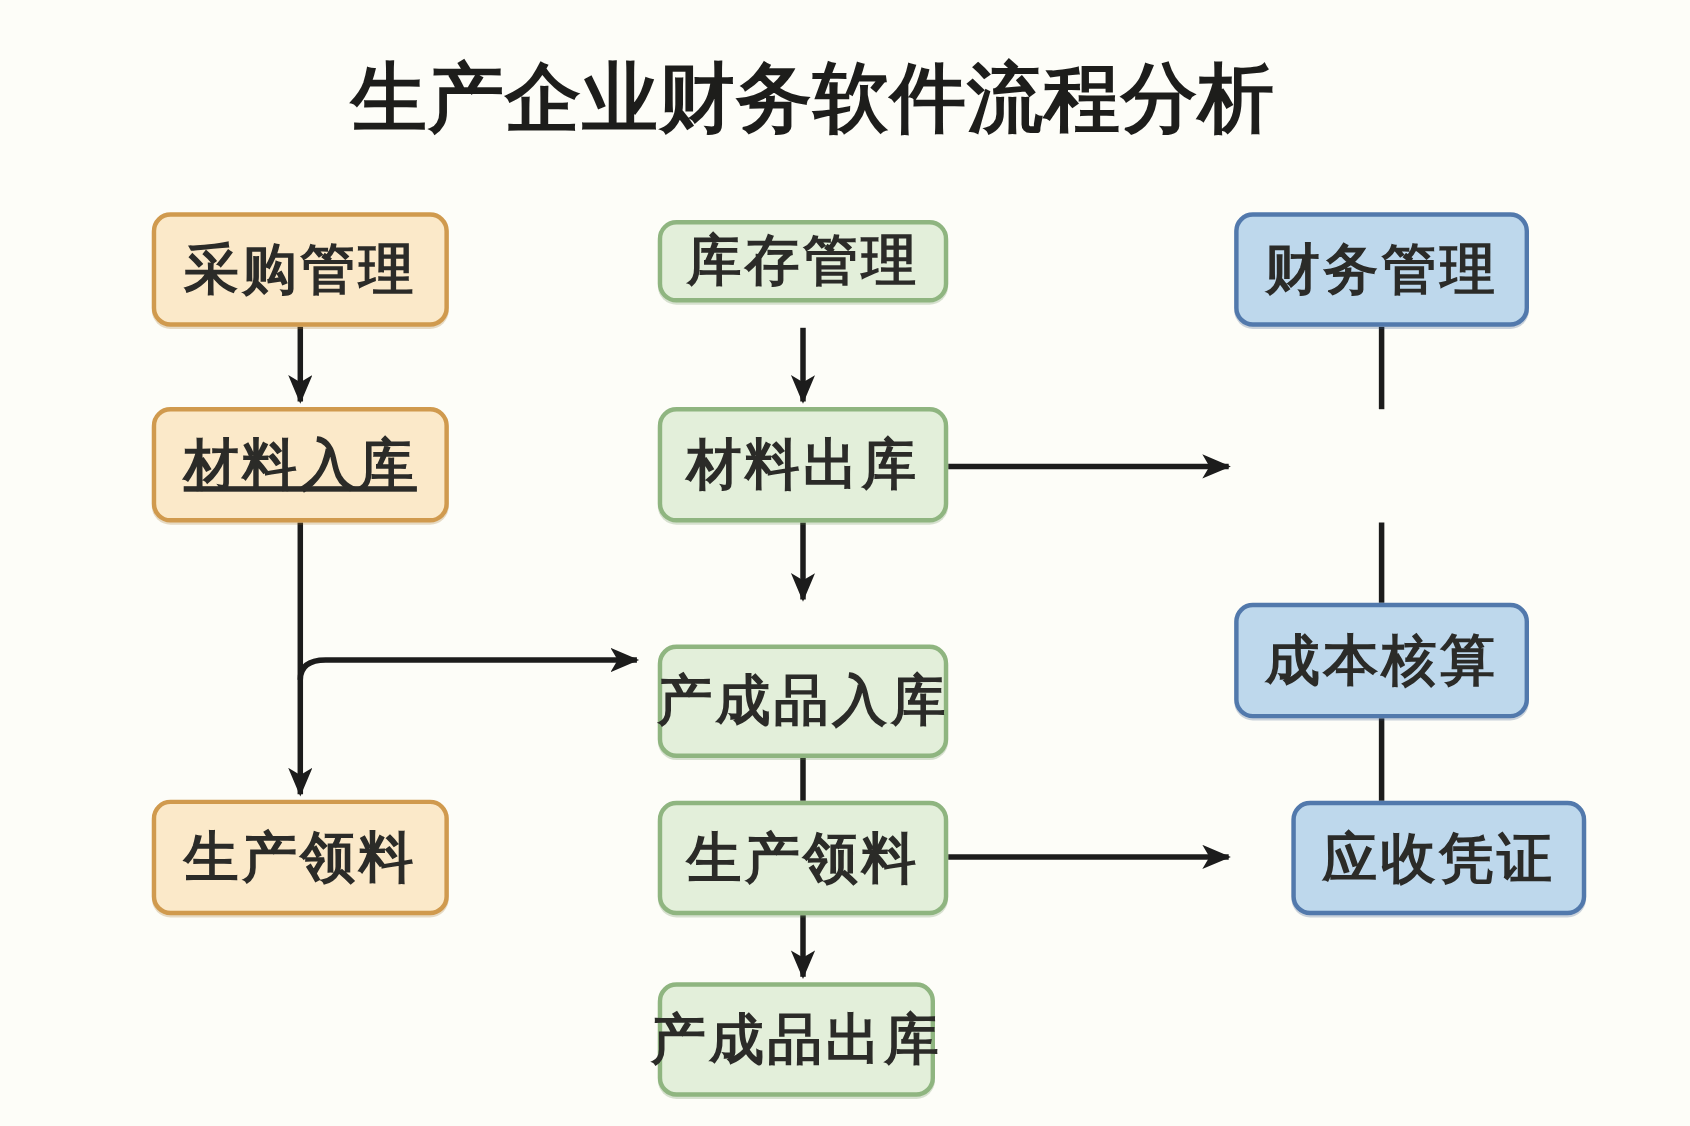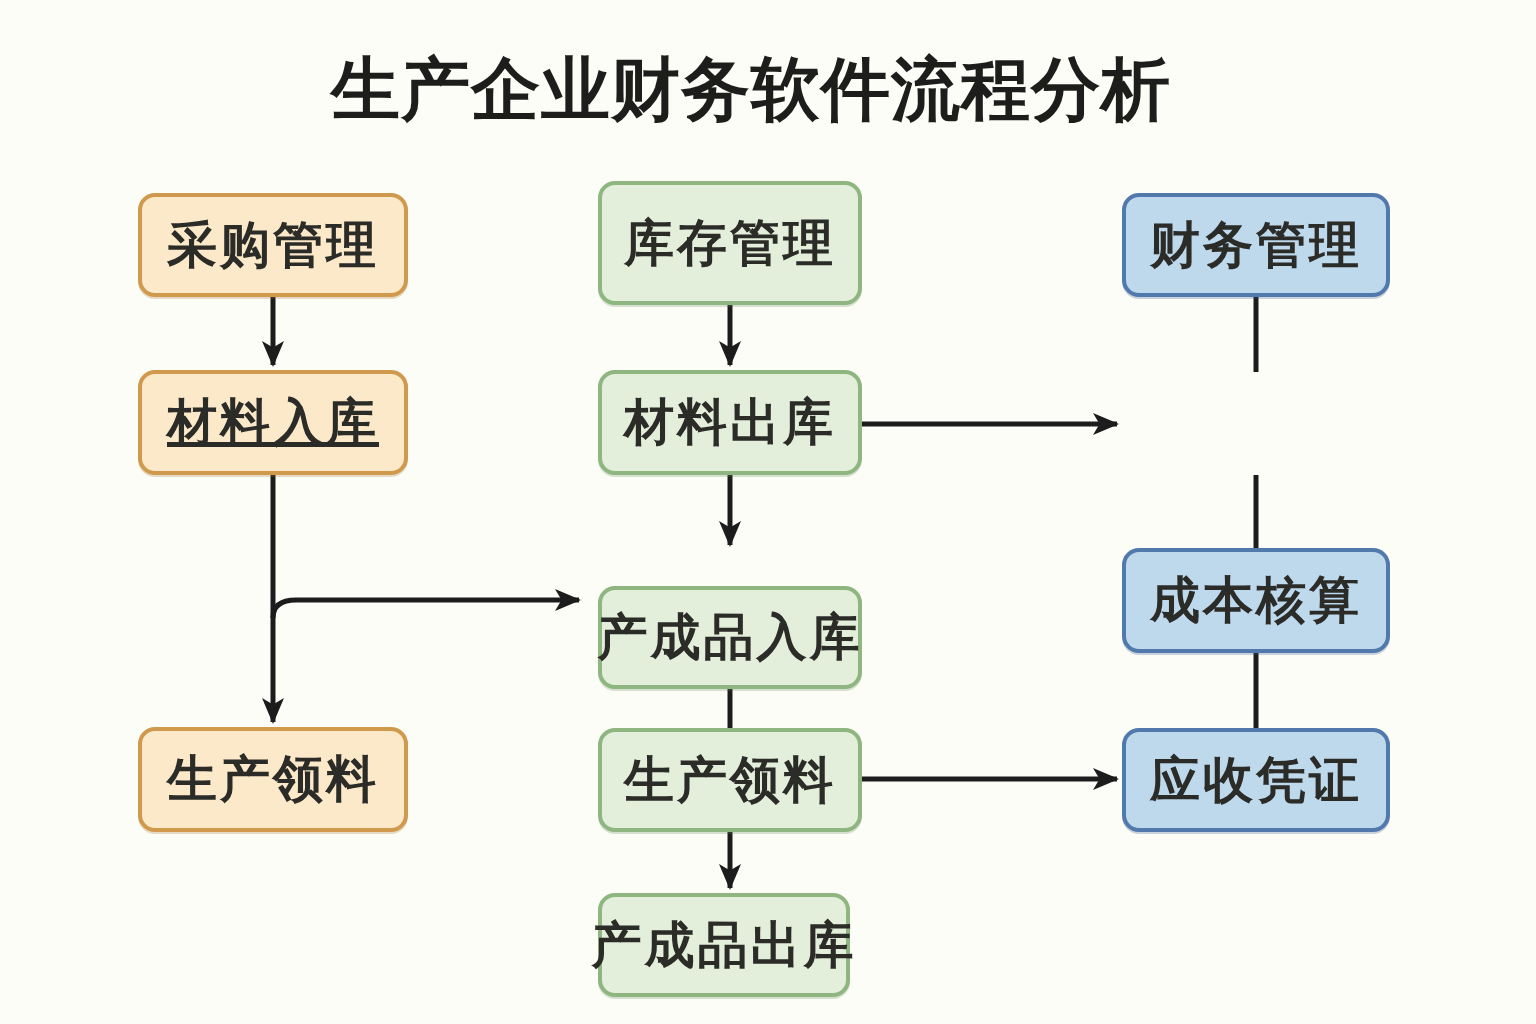--- a/index.html
+++ b/index.html
@@ -12,21 +12,21 @@
     font-family: "Liberation Sans", "DejaVu Sans", sans-serif;
   }
   .stage {
     position: relative;
     width: 1536px;
     height: 1024px;
   }
   .title {
     position: absolute;
     top: 44px;
-    left: 16px;
+    left: 4px;
     width: 1470px;
     text-align: center;
     font-size: 69px;
     font-weight: 900;
     letter-spacing: 1px;
     color: #1d1d1b;
     white-space: nowrap;
   }
   .node {
     position: absolute;
@@ -105,21 +105,21 @@
   <div class="node orange" style="left:138px; top:193px; width:270px; height:104px;">
     <span>采购管理</span>
   </div>
   <div class="node orange" style="left:138px; top:370px; width:270px; height:105px;text-decoration:underline;">
     <span>材料入库</span>
   </div>
   <div class="node orange" style="left:138px; top:727px; width:270px; height:105px;">
     <span>生产领料</span>
   </div>
 
-  <div class="node green" style="left:598px; top:181px; width:264px; height:124px;">
+  <div class="node green" style="left:598px; top:200px; width:264px; height:75px;">
     <span>库存管理</span>
   </div>
   <div class="node green" style="left:598px; top:370px; width:264px; height:105px;">
     <span>材料出库</span>
   </div>
   <div class="node green" style="left:598px; top:550px; width:264px; height:103px;margin-top:36px;">
     <span>产成品入库</span>
   </div>
   <div class="node green" style="left:598px; top:728px; width:264px; height:104px;">
     <span>生产领料</span>
@@ -127,17 +127,17 @@
   <div class="node green" style="left:598px; top:893px; width:252px; height:104px;">
     <span>产成品出库</span>
   </div>
 
   <div class="node blue" style="left:1122px; top:193px; width:268px; height:104px;">
     <span>财务管理</span>
   </div>
   <div class="node blue" style="left:1122px; top:548px; width:268px; height:105px;">
     <span>成本核算</span>
   </div>
-  <div class="node blue" style="left:1122px; top:728px; width:268px; height:104px;">
+  <div class="node blue" style="left:1174px; top:728px; width:268px; height:104px;">
     <span>应收凭证</span>
   </div>
 
 </div>
 
 </body></html>

